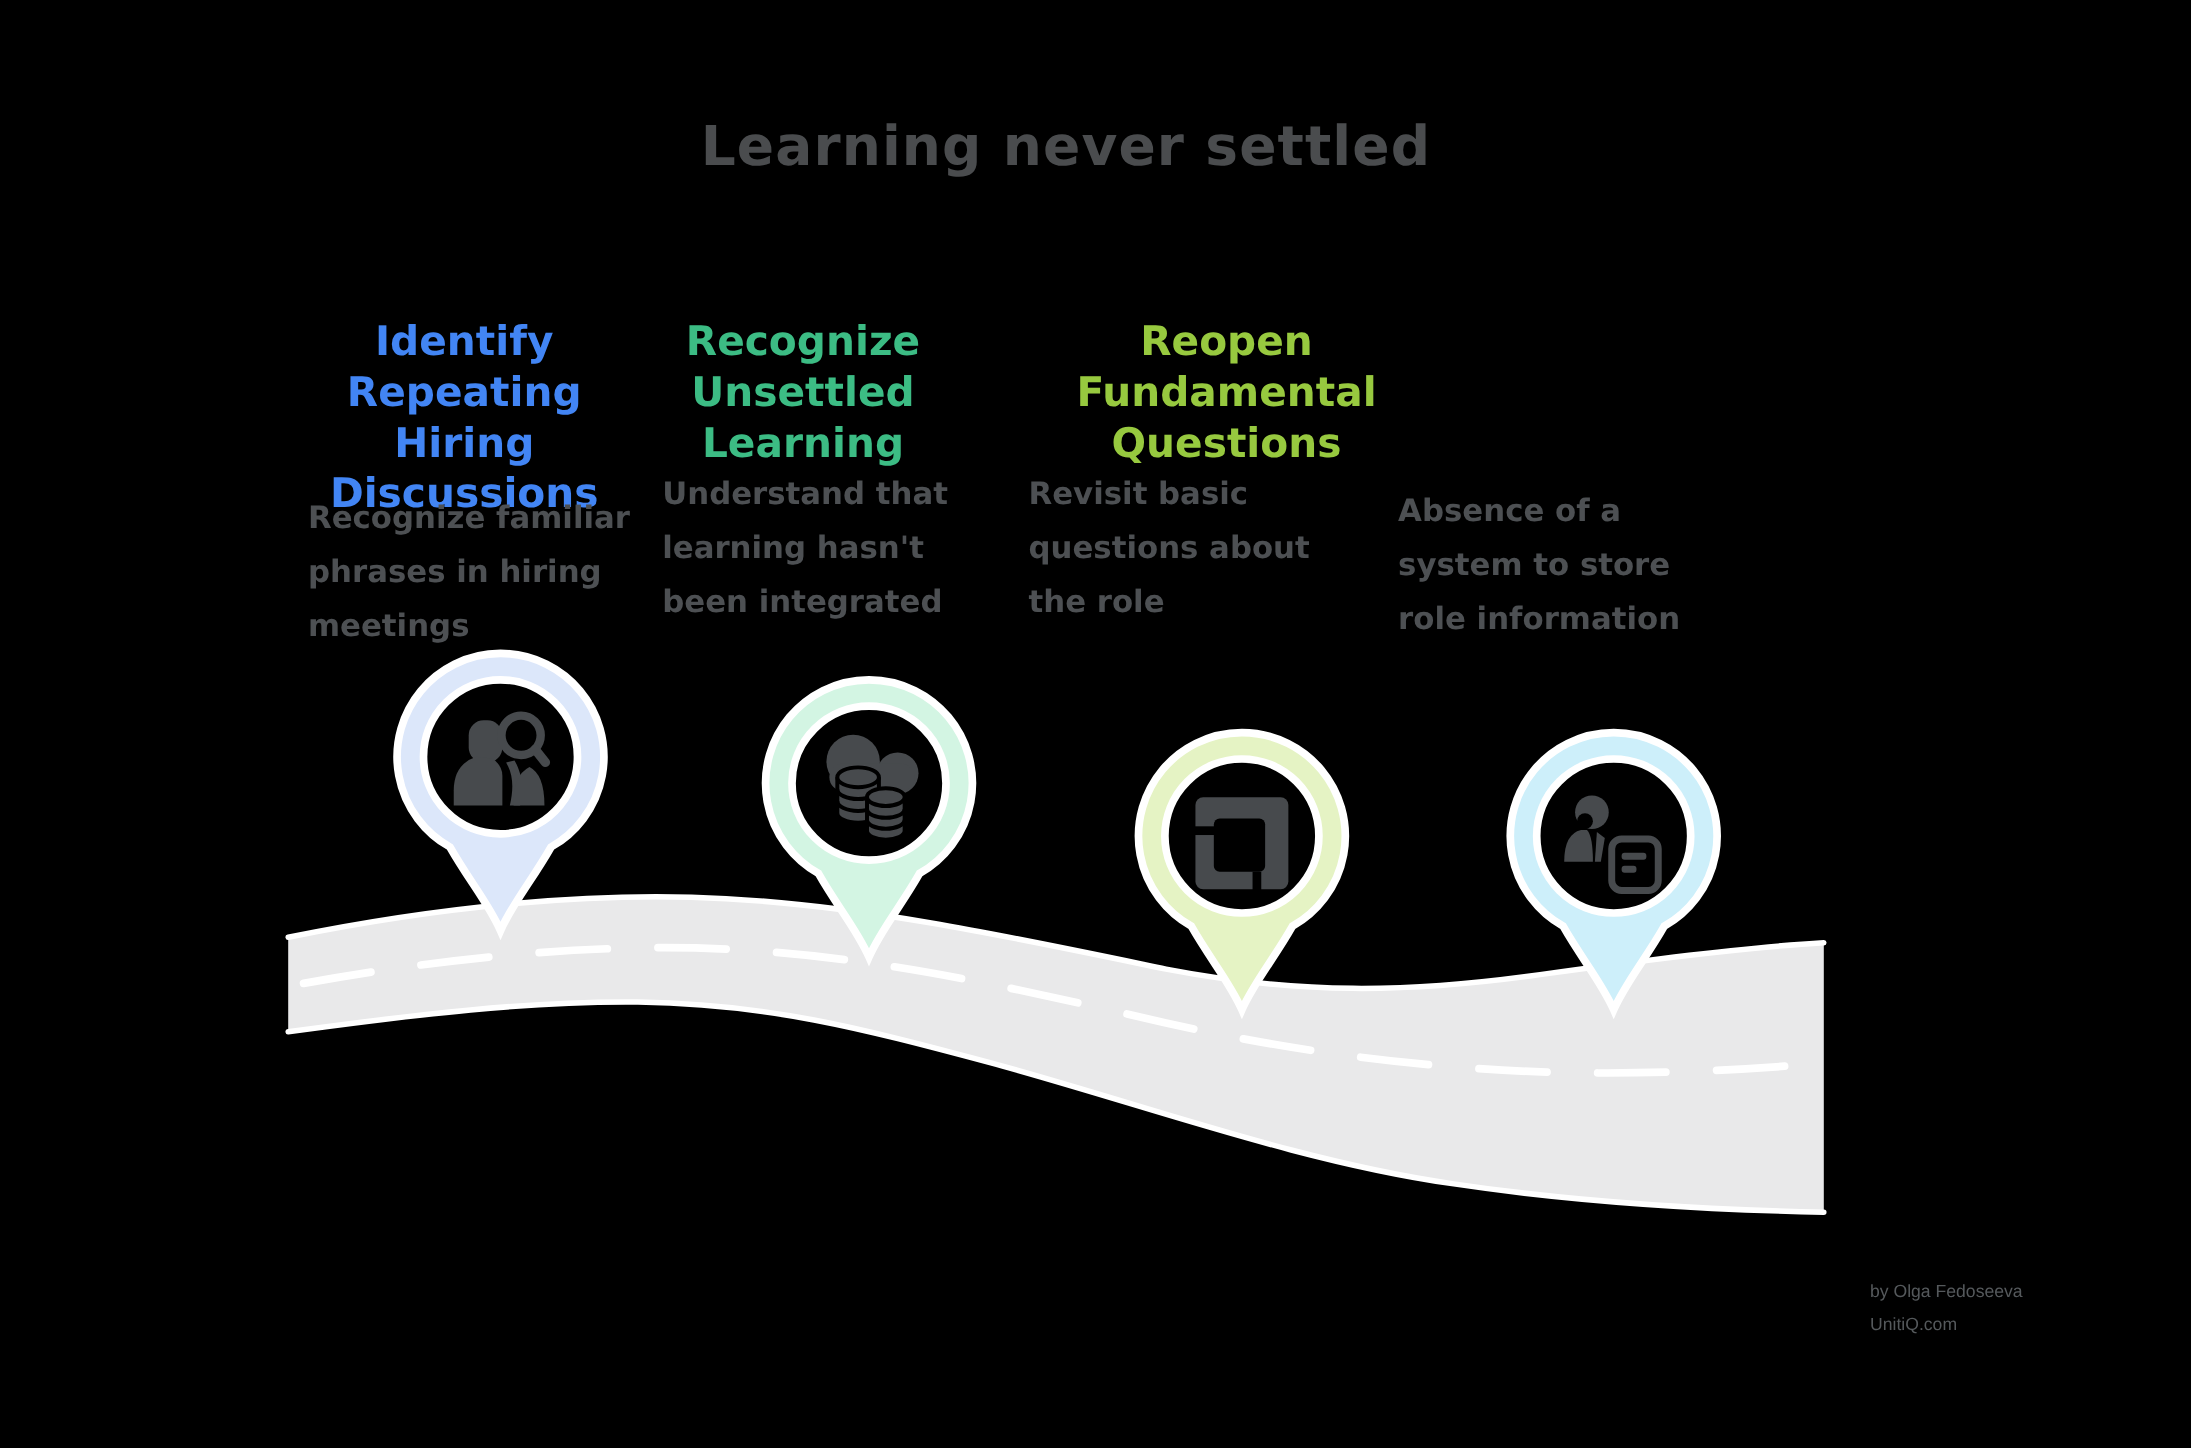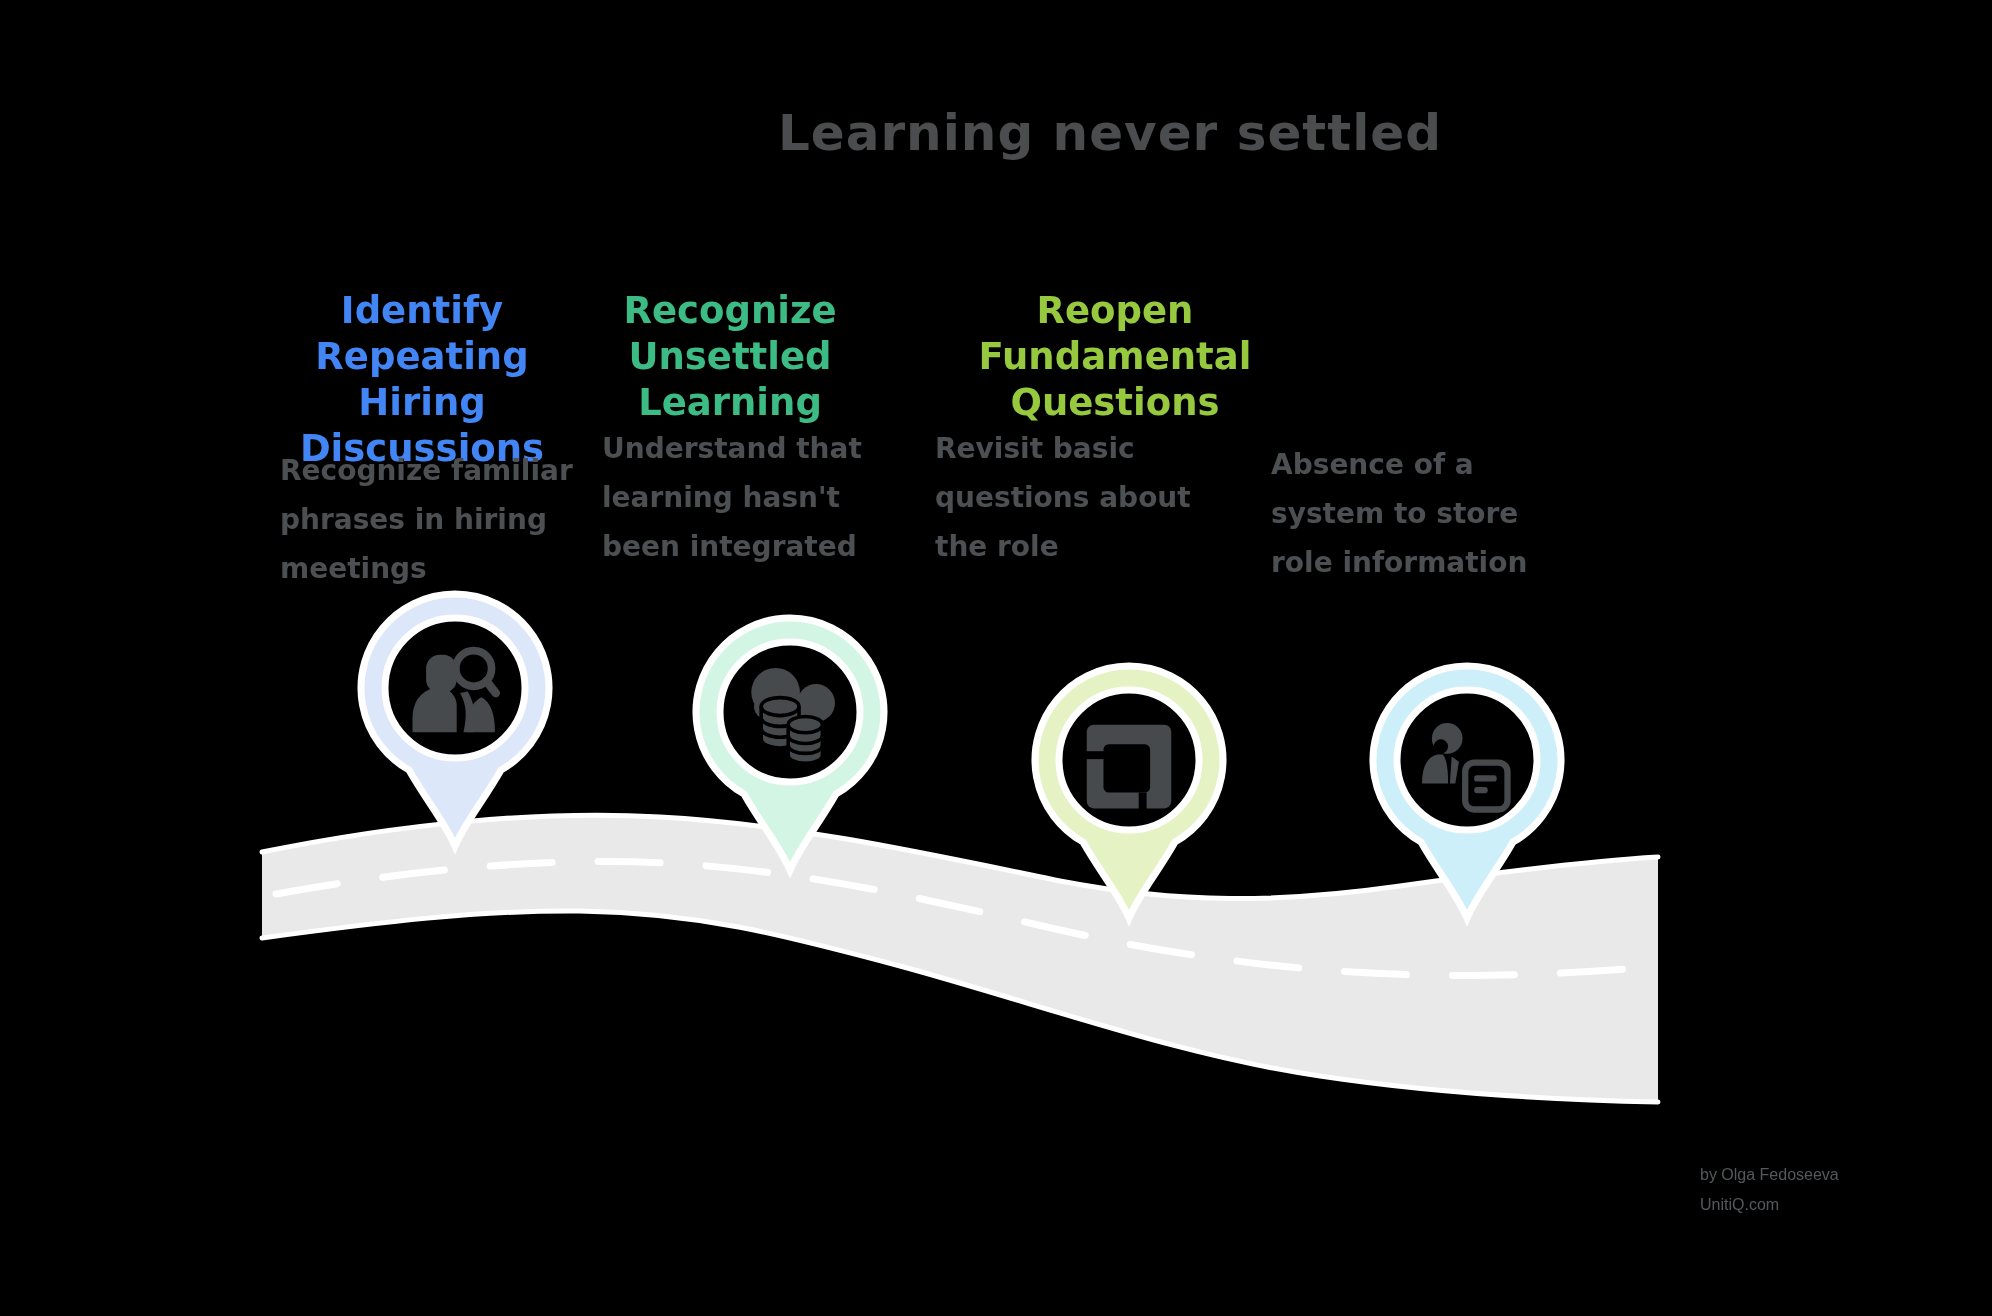--- a/index.html
+++ b/index.html
@@ -2,21 +2,21 @@
 <html><head>
 <meta charset="utf-8">
 <style>
   html,body{margin:0;padding:0;background:#000;}
   .stage{
     position:relative;width:1992px;height:1316px;overflow:hidden;
     font-family:"DejaVu Sans",sans-serif;background:#000;
   }
   .title{
     position:absolute;left:496px;top:104px;width:946px;
-    text-align:right;font-size:50px;font-weight:800;white-space:nowrap;
+    text-align:center;font-size:50px;font-weight:800;white-space:nowrap;
     letter-spacing:1px;
   }
   .m-heading{
     position:absolute;width:340px;text-align:center;
     font-size:37px;font-weight:700;line-height:46px;white-space:pre-line;margin-top:36px;
   }
   .m-desc{
     position:absolute;width:340px;text-align:left;
     font-size:28px;font-weight:600;line-height:49px;white-space:pre-line;
   }

